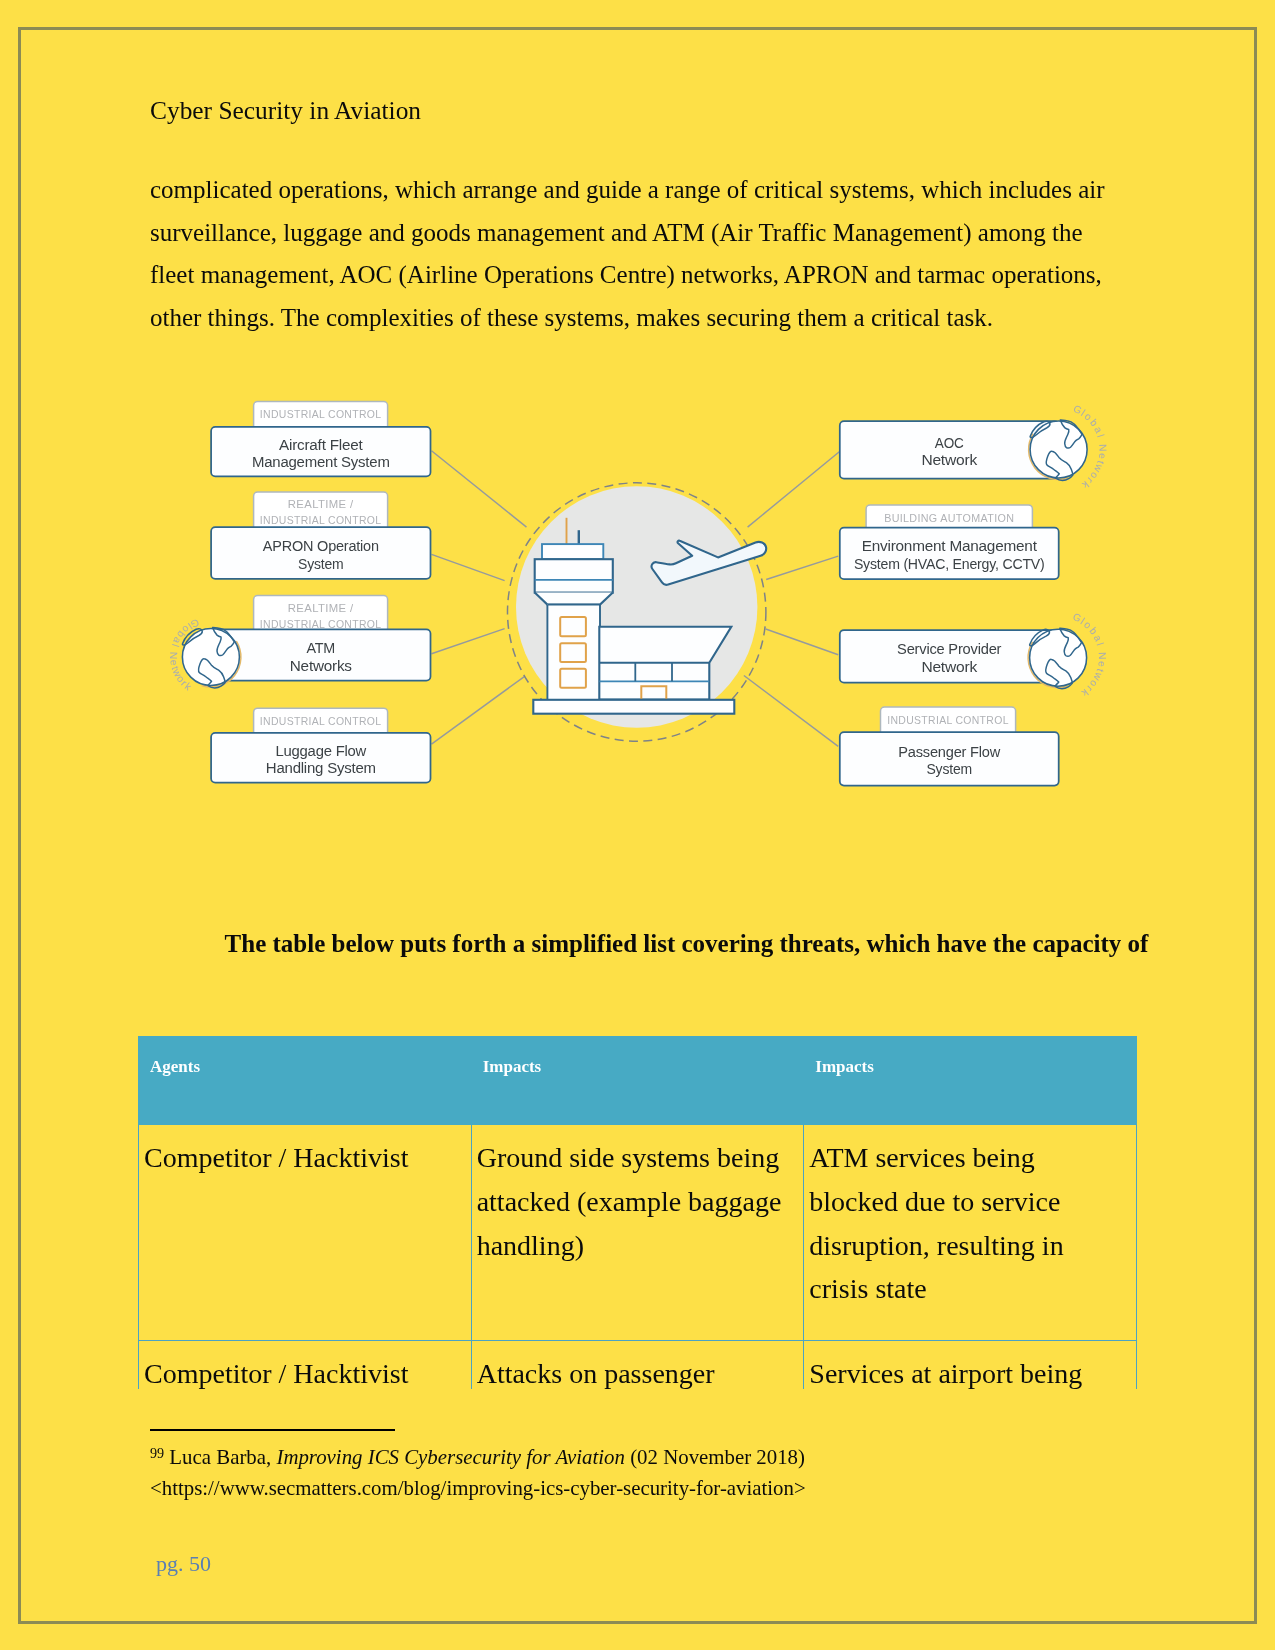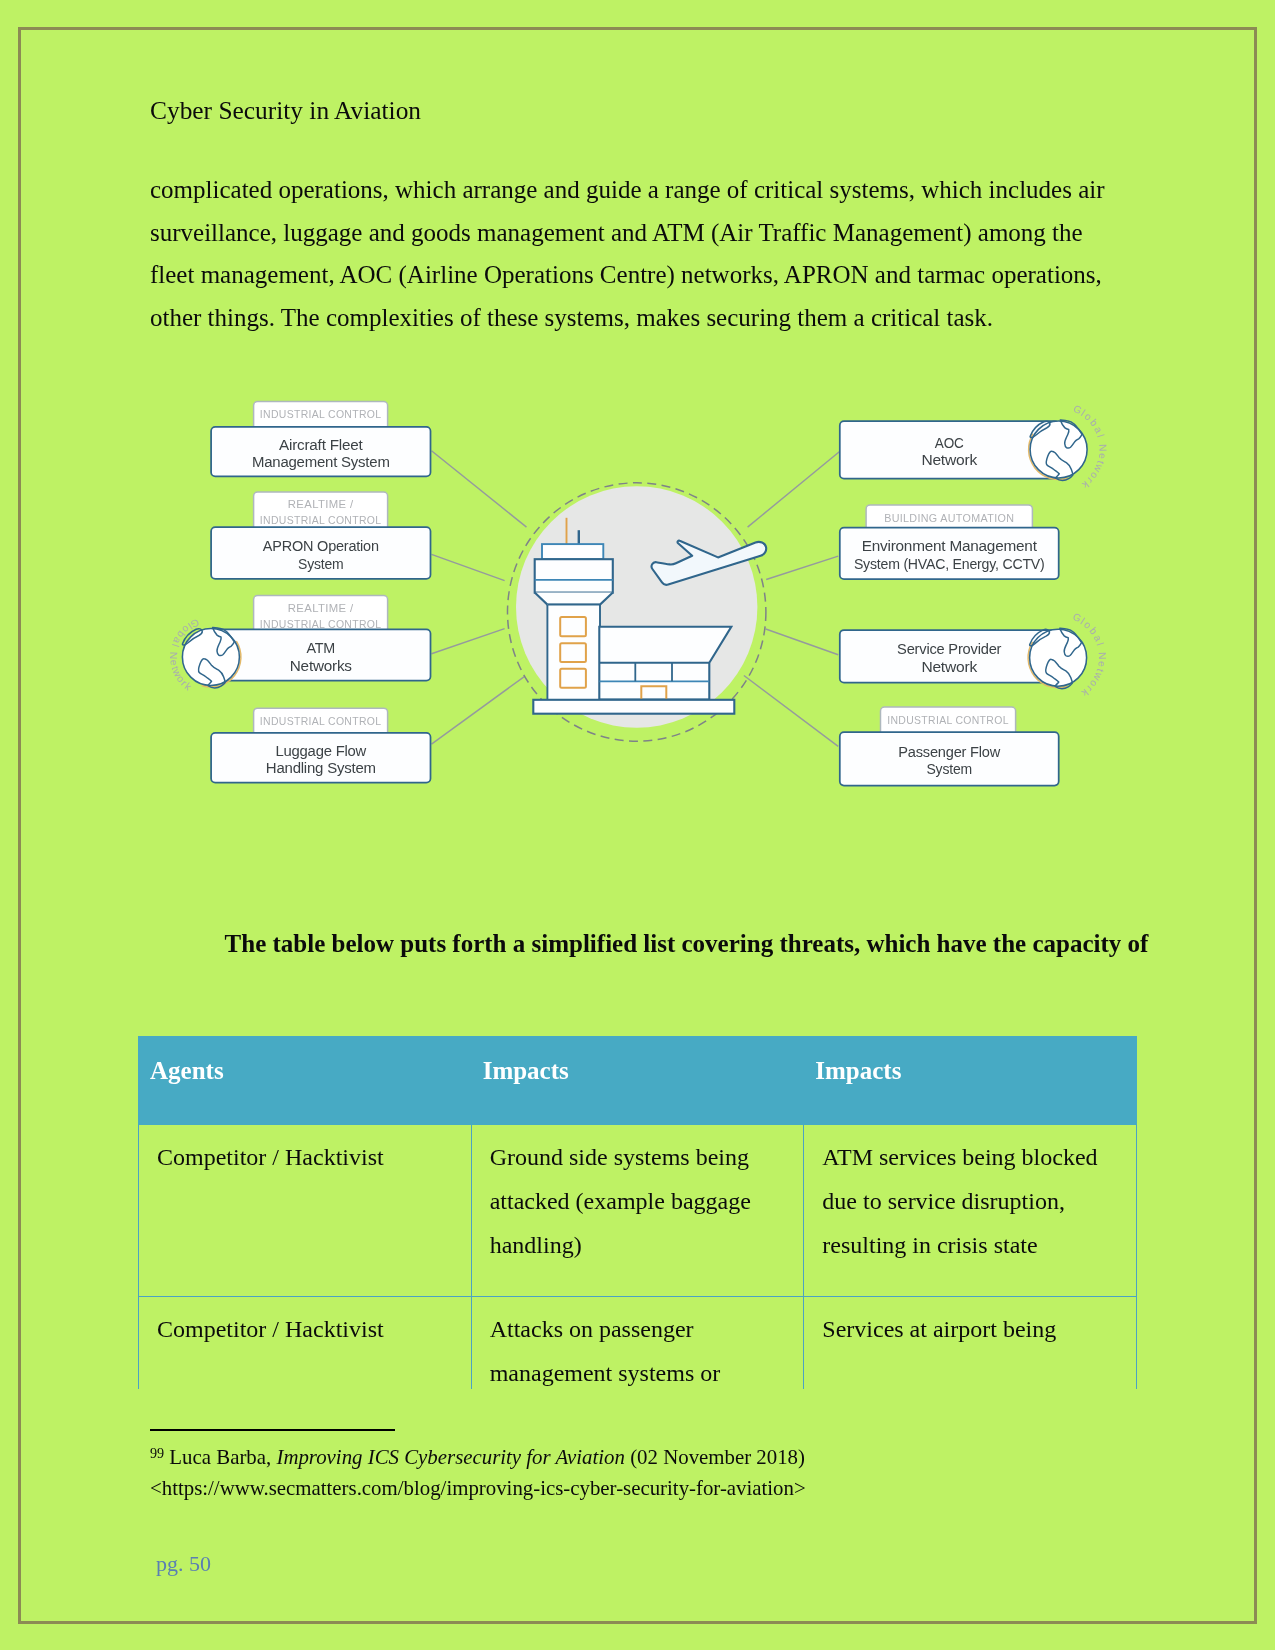--- a/index.html
+++ b/index.html
@@ -1,40 +1,40 @@
 <!DOCTYPE html>
 <html><head>
 <meta charset="utf-8">
 <style>
   html,body{margin:0;padding:0;background:#ffffff;}
   body{width:1275px;height:1650px;font-family:"Liberation Serif",serif;overflow:hidden;
        -webkit-font-smoothing:antialiased;}
-  .page{position:absolute;left:0;top:0;width:1275px;height:1650px;background:#bef264;}
+  .page{position:absolute;left:0;top:0;width:1275px;height:1650px;background:#fde047;}
   .page-border{position:absolute;left:18px;top:27px;width:1239px;height:1597px;
                border:3.6px solid #8c8b54;box-sizing:border-box;}
 
   .hdr{position:absolute;left:150px;top:96px;font-size:25.4px;color:#0b0b0b;white-space:nowrap;}
   .para{position:absolute;font-size:25.0px;line-height:42.6px;color:#0b0b0b;text-align:left;}
   .p1{left:150px;top:169px;width:960px;}
   .p2{left:150px;top:923px;width:990px;font-weight:bold;}
   .para div{white-space:pre;}
   .srcline{position:absolute;left:150px;top:862px;width:976px;text-align:center;font-size:25.2px;color:#0b0b0b;}
   .srcline sup{font-size:0.60em;vertical-align:baseline;position:relative;top:-0.52em;}
 
   .fig{position:absolute;left:0;top:0;width:1275px;height:1650px;pointer-events:none;}
 
   .tbl{position:absolute;left:138px;top:1036px;width:999px;border-collapse:collapse;
        table-layout:fixed;}
   .tbl th,.tbl td{vertical-align:top;padding:0;}
-  .tbl th{background:#47aac4;color:#ffffff;font-weight:bold;font-size:25.0px;
+  .tbl th{background:#47aac4;color:#ffffff;font-weight:bold;font-size:17px;
           text-align:left;height:88px;padding:20px 0 0 11px;box-sizing:border-box;
           border:1px solid #47aac4;vertical-align:top;margin-left:8px;}
-  .tbl td{font-size:24px;line-height:43.8px;color:#0b0b0b;
+  .tbl td{font-size:28px;line-height:43.8px;color:#0b0b0b;
           border-left:1.6px solid #4ba3c3;border-right:1.6px solid #4ba3c3;
-          border-bottom:1.6px solid #4ba3c3;padding:11px 18px 29px 18px;}
+          border-bottom:1.6px solid #4ba3c3;padding:11px 18px 29px 5px;}
   .clipbox{position:absolute;left:0;top:1036px;width:1275px;height:353px;overflow:hidden;}
   .tblinner{position:absolute;left:138px;top:0;width:999px;}
 
   .fnrule{position:absolute;left:150px;top:1428.5px;width:245px;height:0;
           border-top:2.6px solid #000;}
   .fn{position:absolute;left:150px;top:1443px;width:960px;font-size:20.85px;
       line-height:29.0px;color:#0b0b0b;}
   .fn sup{font-size:0.68em;vertical-align:baseline;position:relative;top:-0.42em;}
   .fn i{font-style:italic;}
   .pg{position:absolute;left:156px;top:1551px;font-size:22.0px;color:#5a7fb3;}

